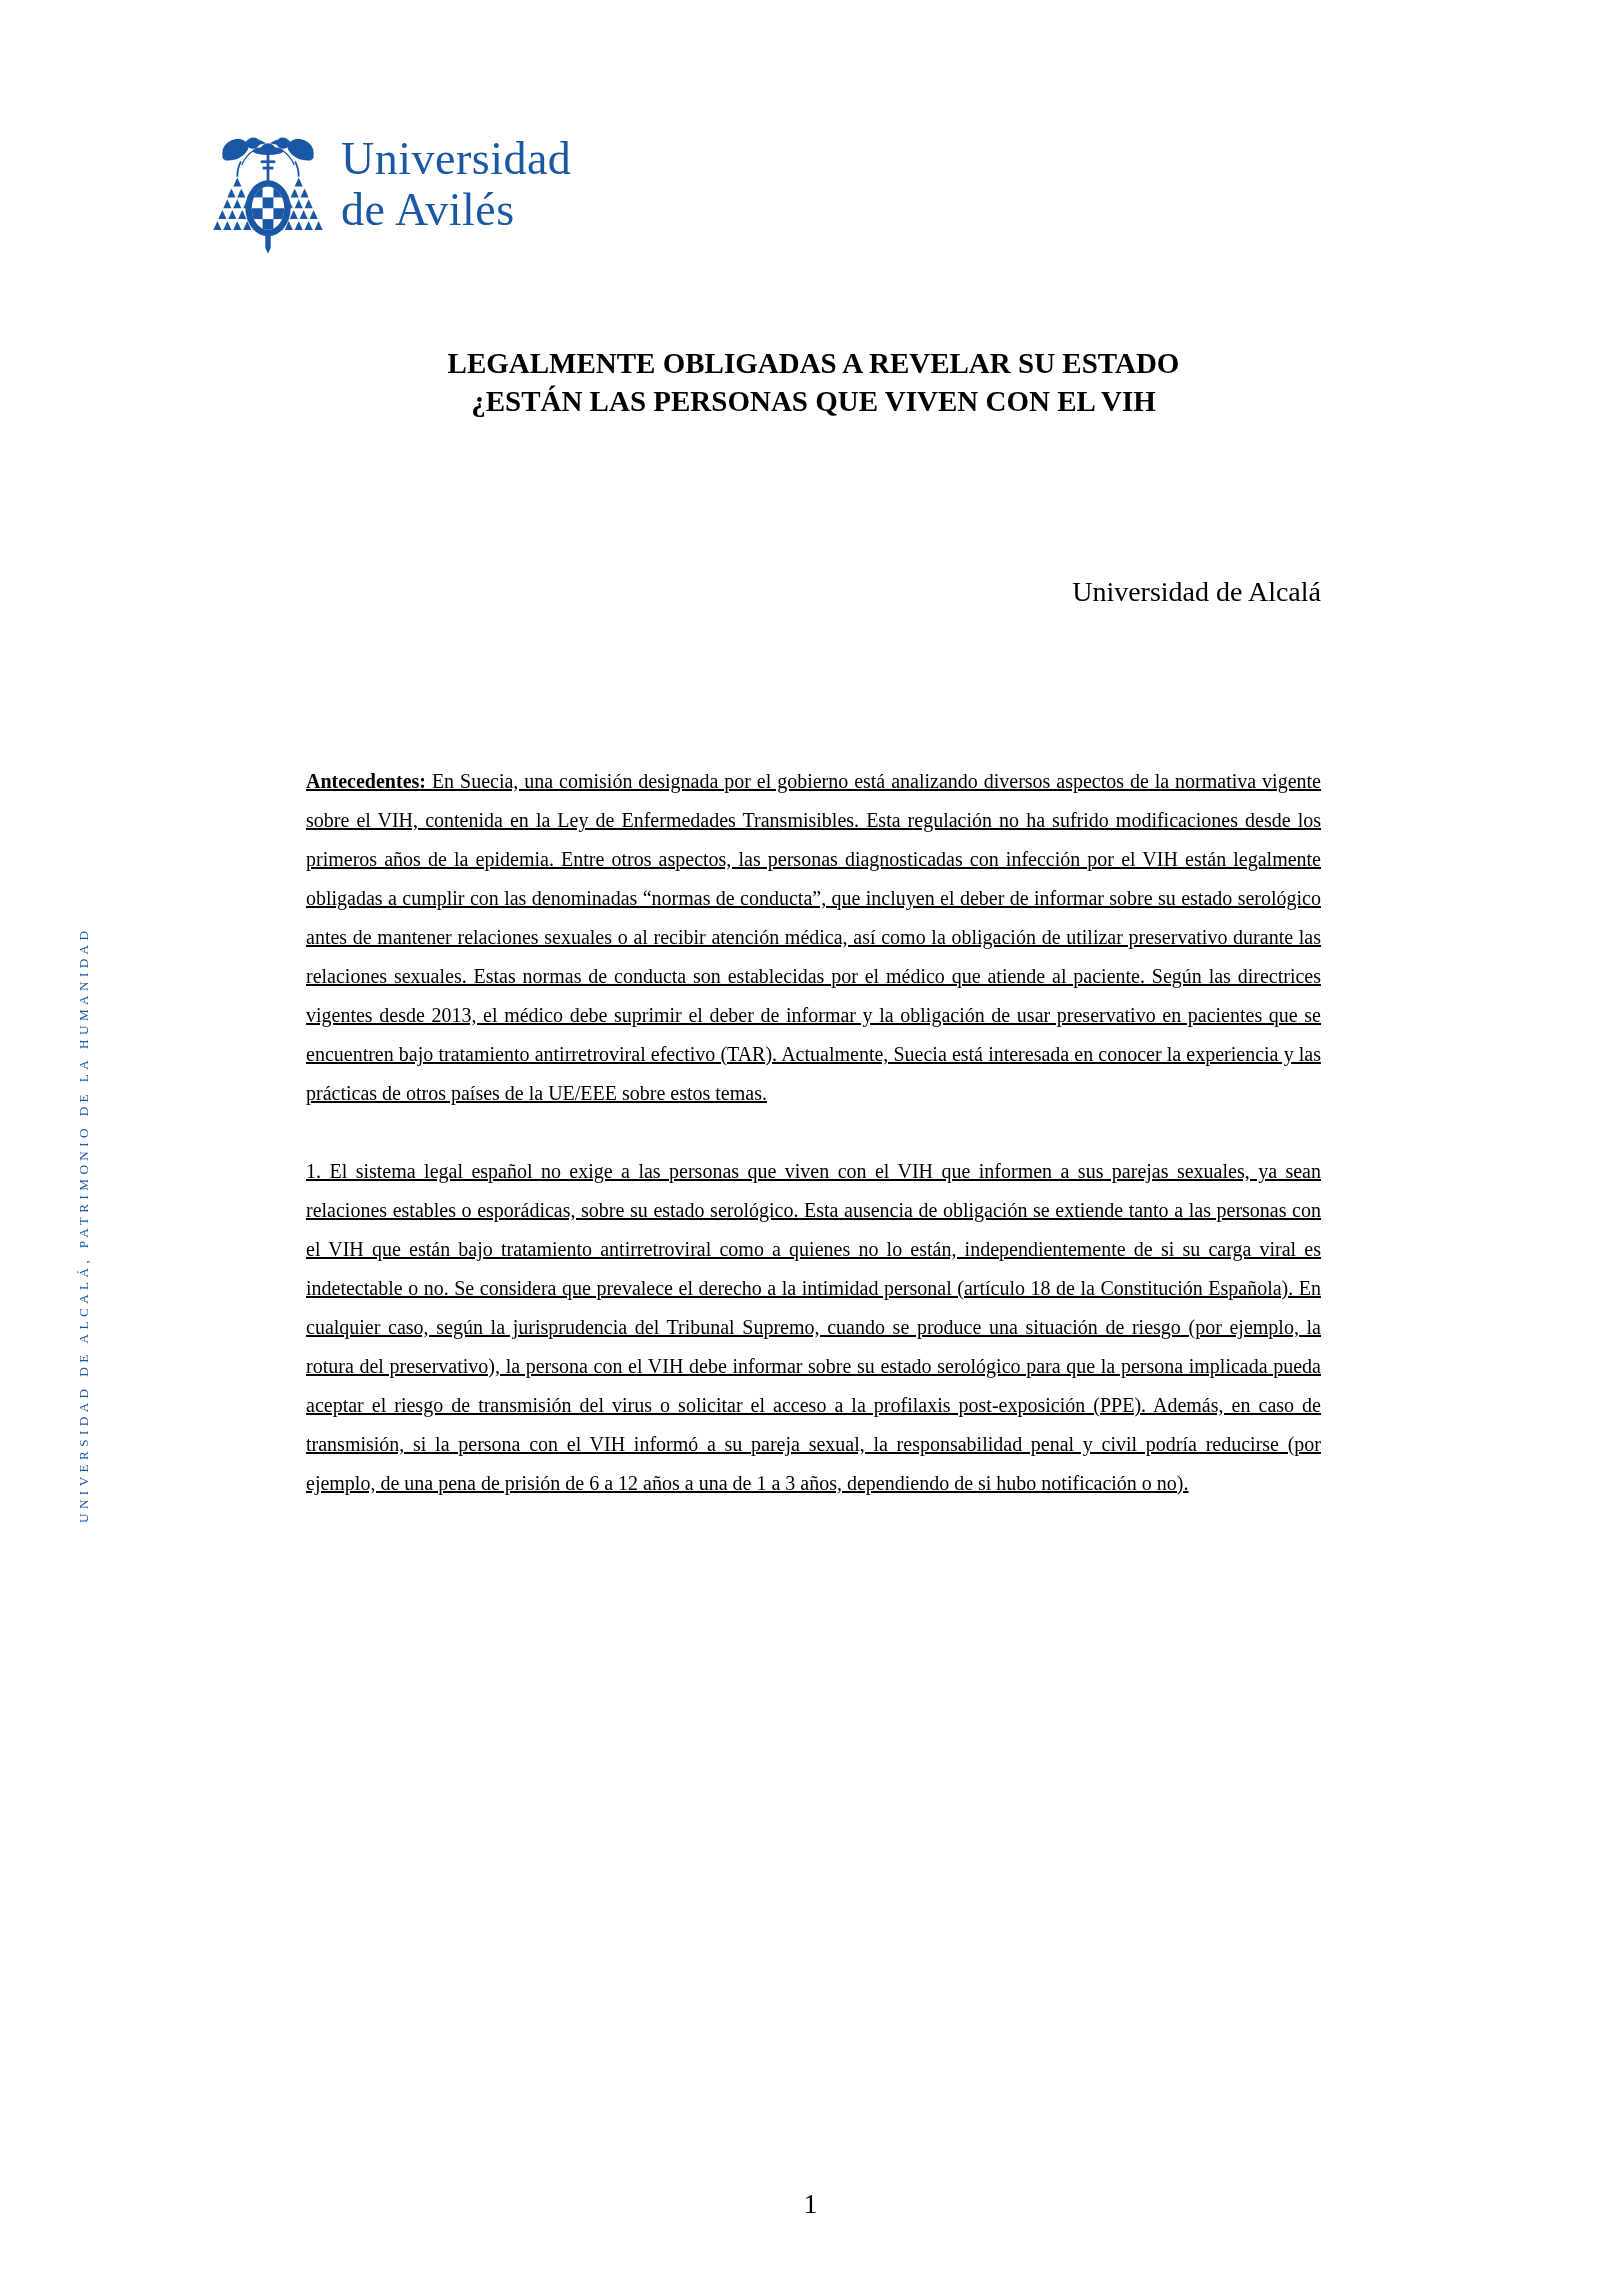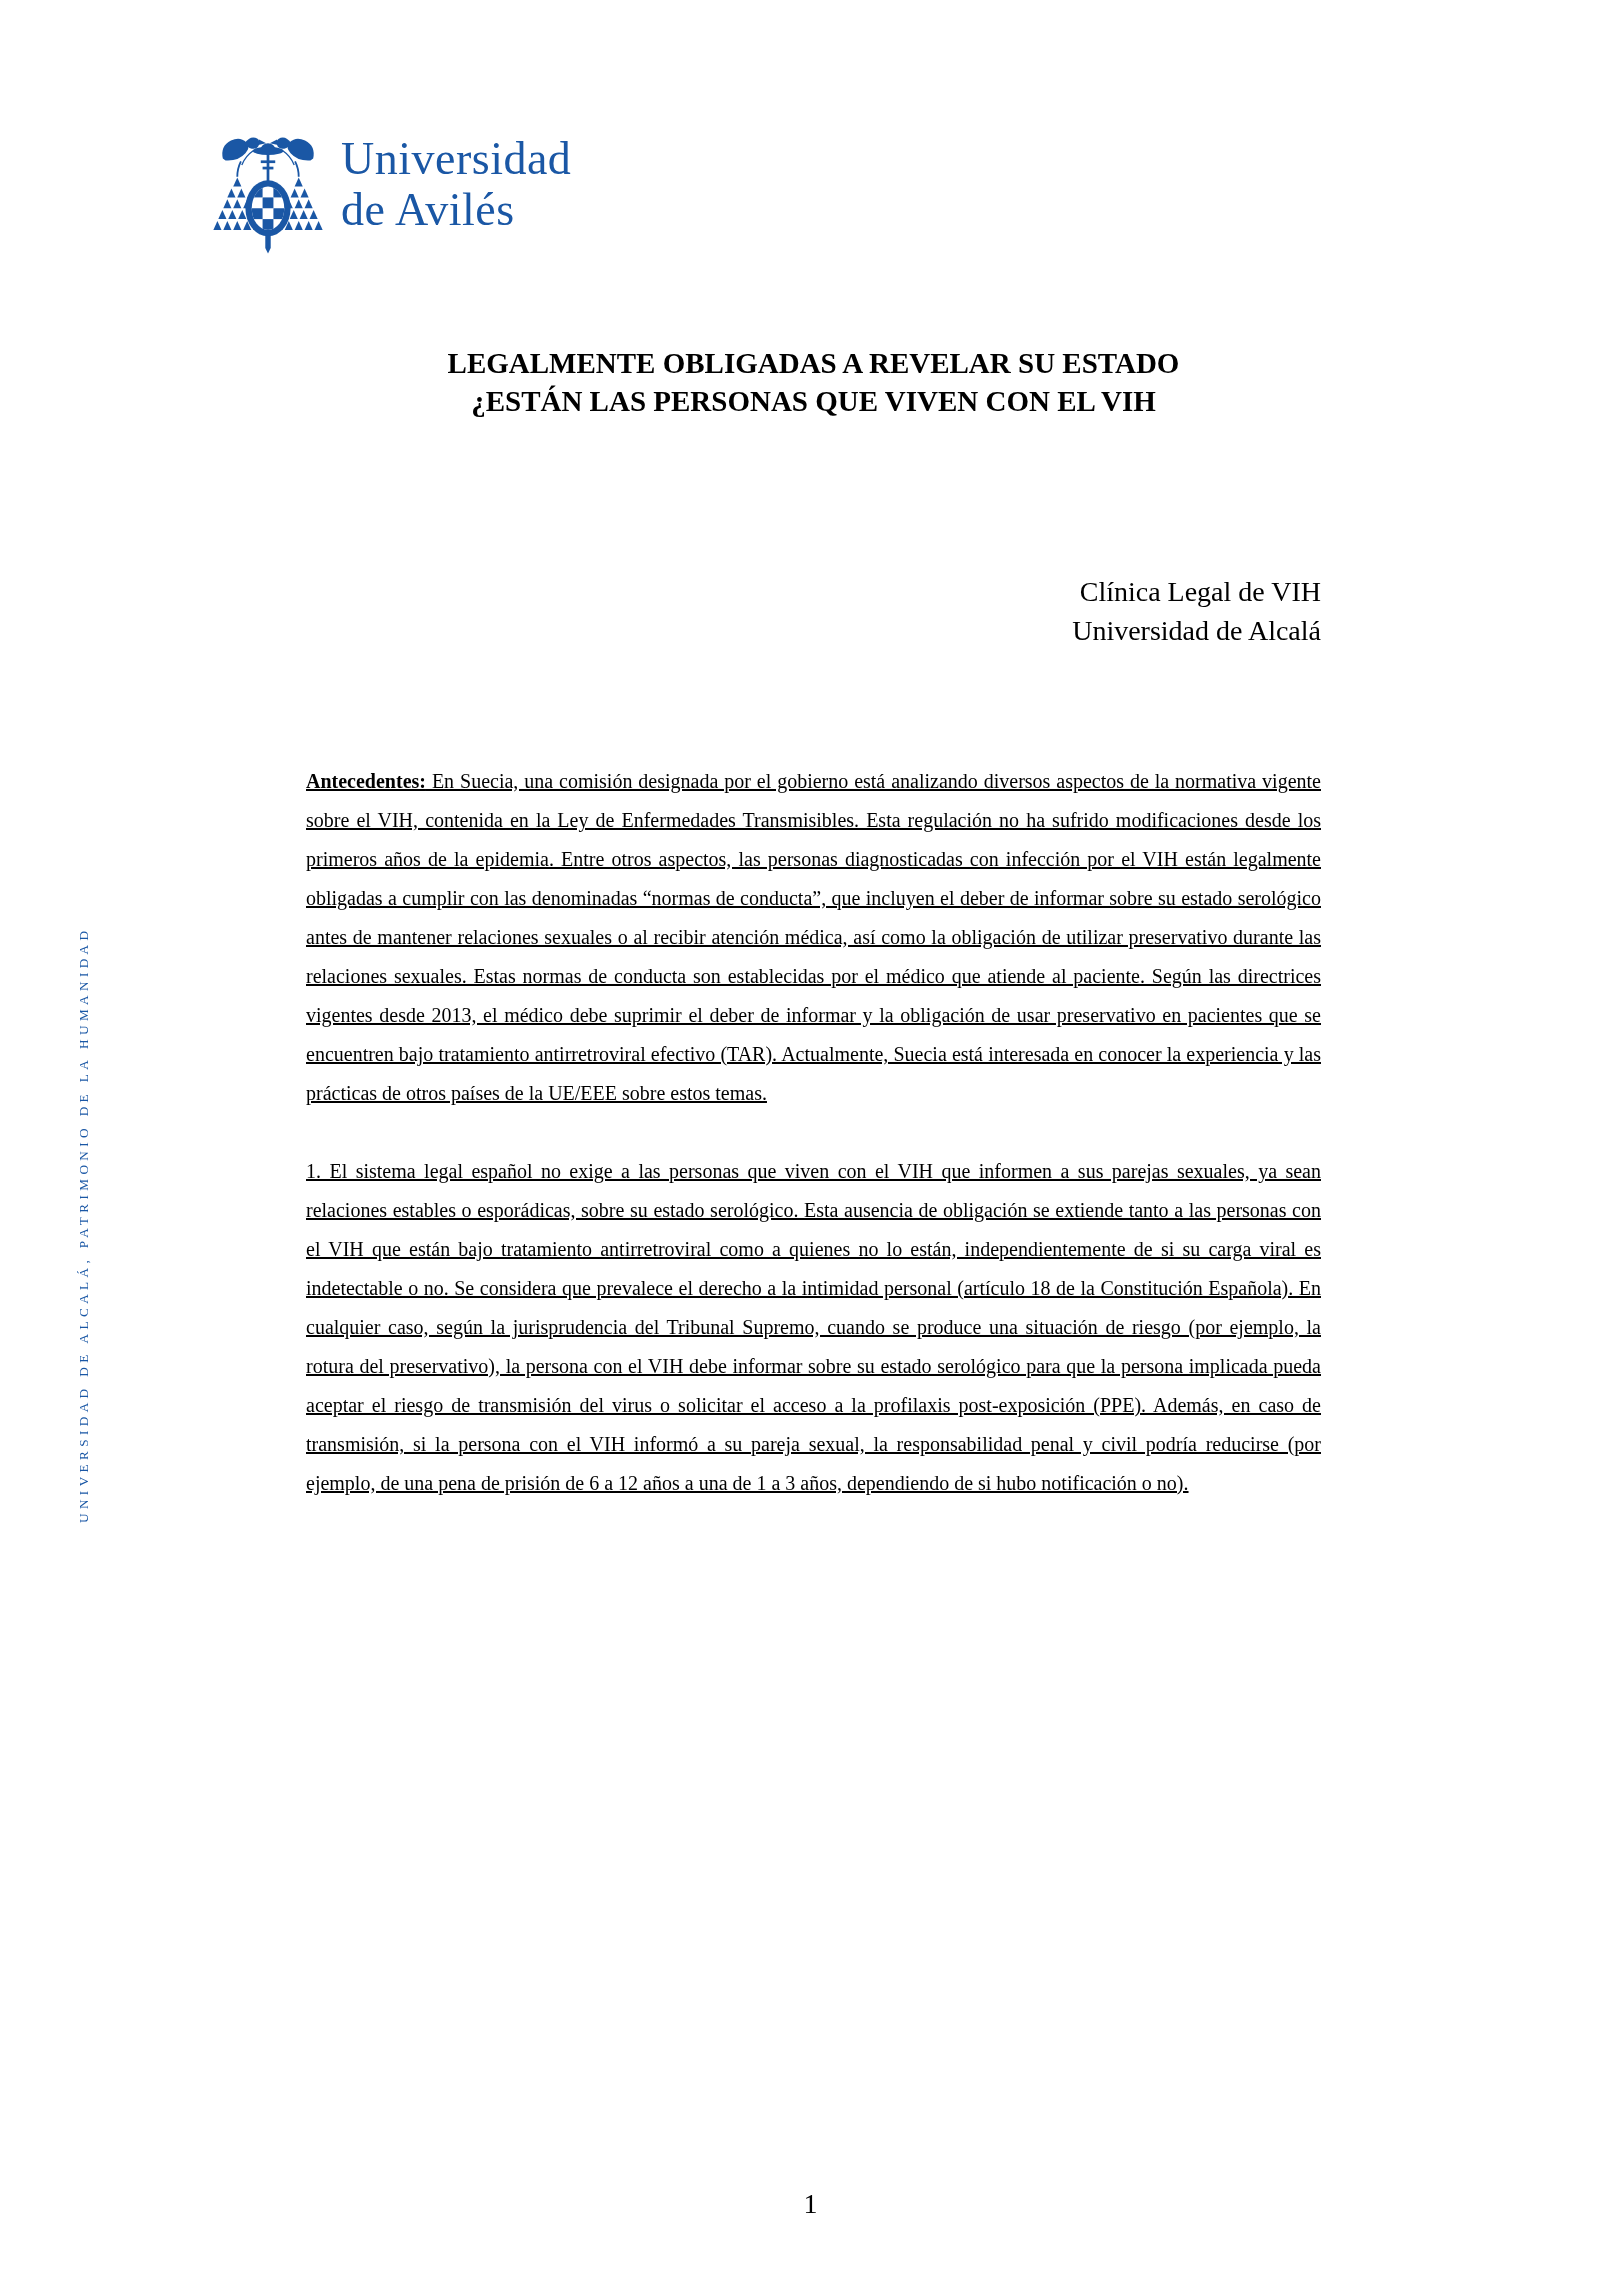--- a/index.html
+++ b/index.html
@@ -164,21 +164,20 @@
     <div>Universidad</div>
     <div>de Avilés</div>
   </div>
 
   <div class="doc-title">
     <div>LEGALMENTE OBLIGADAS A REVELAR SU ESTADO</div>
     <div>¿ESTÁN LAS PERSONAS QUE VIVEN CON EL VIH</div>
   </div>
 
   <div class="author-block">
-    <div>Clínica Legal de VIH</div>
     <div>Universidad de Alcalá</div>
   </div>
 
   <div class="body-text">
     <p><span class="lead-bold">Antecedentes:</span><span> En Suecia, una comisión designada por el gobierno está analizando diversos aspectos de la normativa vigente sobre el VIH, contenida en la Ley de Enfermedades Transmisibles. Esta regulación no ha sufrido modificaciones desde los primeros años de la epidemia. Entre otros aspectos, las personas diagnosticadas con infección por el VIH están legalmente obligadas a cumplir con las denominadas “normas de conducta”, que incluyen el deber de informar sobre su estado serológico antes de mantener relaciones sexuales o al recibir atención médica, así como la obligación de utilizar preservativo durante las relaciones sexuales. Estas normas de conducta son establecidas por el médico que atiende al paciente. Según las directrices vigentes desde 2013, el médico debe suprimir el deber de informar y la obligación de usar preservativo en pacientes que se encuentren bajo tratamiento antirretroviral efectivo (TAR). Actualmente, Suecia está interesada en conocer la experiencia y las prácticas de otros países de la UE/EEE sobre estos temas.</span></p>
     <p>1. El sistema legal español no exige a las personas que viven con el VIH que informen a sus parejas sexuales, ya sean relaciones estables o esporádicas, sobre su estado serológico. Esta ausencia de obligación se extiende tanto a las personas con el VIH que están bajo tratamiento antirretroviral como a quienes no lo están, independientemente de si su carga viral es indetectable o no. Se considera que prevalece el derecho a la intimidad personal (artículo 18 de la Constitución Española). En cualquier caso, según la jurisprudencia del Tribunal Supremo, cuando se produce una situación de riesgo (por ejemplo, la rotura del preservativo), la persona con el VIH debe informar sobre su estado serológico para que la persona implicada pueda aceptar el riesgo de transmisión del virus o solicitar el acceso a la profilaxis post-exposición (PPE). Además, en caso de transmisión, si la persona con el VIH informó a su pareja sexual, la responsabilidad penal y civil podría reducirse (por ejemplo, de una pena de prisión de 6 a 12 años a una de 1 a 3 años, dependiendo de si hubo notificación o no).</p>
   </div>
 
   <div class="vertical-motto">UNIVERSIDAD DE ALCALÁ, PATRIMONIO DE LA HUMANIDAD</div>
 

